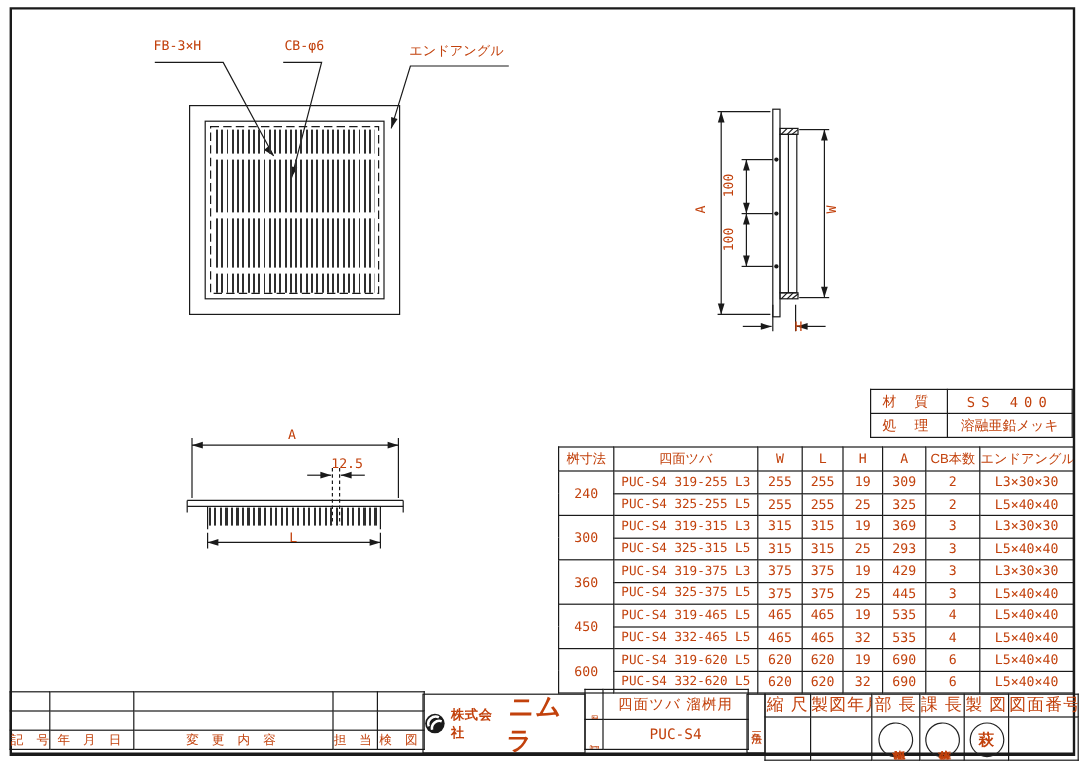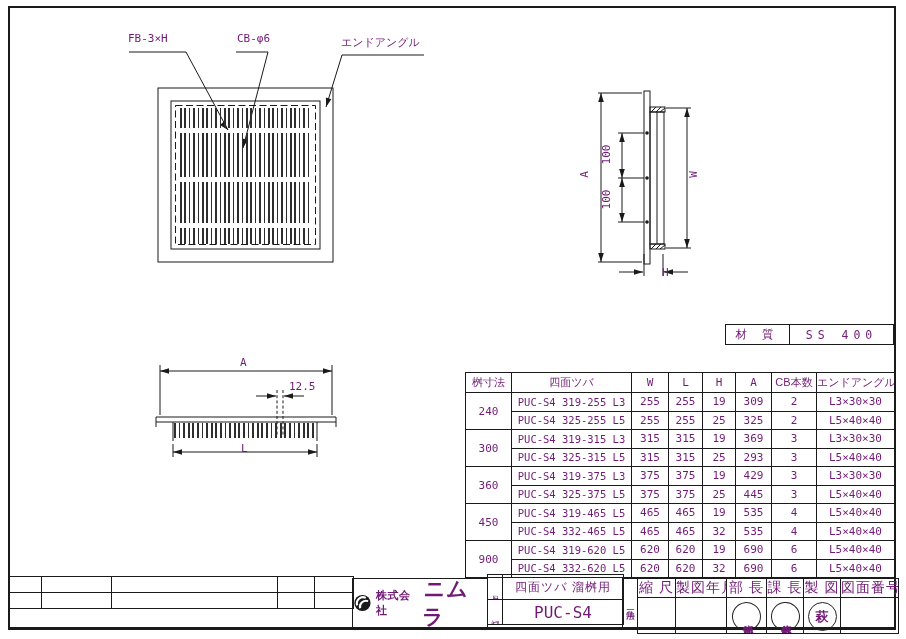--- a/index.html
+++ b/index.html
@@ -1,17 +1,17 @@
 <!DOCTYPE html>
 <html><head>
 <meta charset="utf-8">
 <style>
   html,body{margin:0;padding:0;background:#e8e8e8;}
   #stage{position:relative;width:906px;height:639px;background:#ffffff;overflow:hidden;
-         font-family:"Liberation Sans",sans-serif;color:#701a75;}
+         font-family:"Liberation Sans",sans-serif;color:#c2410c;}
   .abs{position:absolute;}
   .mono{font-family:"DejaVu Sans Mono",monospace;}
   
   #sheet-border{left:8px;top:6px;width:888px;height:624px;border:2px solid #1a1a1a;
                 border-bottom:3px solid #1a1a1a;box-sizing:border-box;}
   
   .bars{background:repeating-linear-gradient(90deg,#2e2e2e 0 1.6px,transparent 1.6px 4.4px);}
   .teeth{background:repeating-linear-gradient(90deg,#2e2e2e 0 1.8px,transparent 1.8px 4.6px);}
   
   .dim{font-size:11px;white-space:nowrap;}
@@ -150,32 +150,36 @@
 <div class="abs dim mono" style="left:237px;top:32px">CB-φ6</div>
 <div class="abs dim" style="left:341px;top:35px">エンドアングル</div>
 
 <div class="abs dim mono rot" style="left:581px;top:168px">A</div>
 <div class="abs dim mono rot" style="left:597px;top:148px">100</div>
 <div class="abs dim mono rot" style="left:597px;top:193px">100</div>
 <div class="abs dim mono rot" style="left:690px;top:168px">W</div>
 <div class="abs dim mono" style="left:662px;top:266px">H</div>
 
 <div class="abs dim mono" style="left:240px;top:356px">A</div>
-<div class="abs dim mono" style="left:289px;top:380px">12.5</div>
+<div class="abs dim mono" style="left:276px;top:380px">12.5</div>
 <div class="abs dim mono" style="left:241px;top:442px">L</div>
 
 <table class="abs" id="material-table" style="left:725px;top:324px;width:168px">
   <colgroup>
         <col style="width:64px">
         <col style="width:104px">
       </colgroup>
   <tbody>
         <tr>
     <td class="m-label">材 質</td>
     <td class="m-val1 mono">SS 400</td>
+  </tr>
+  <tr>
+    <td class="m-label">処 理</td>
+    <td>溶融亜鉛メッキ</td>
   </tr>
 </tbody>
     </table>
 
 
 <table class="abs" id="spec-table" style="left:465px;top:372px;width:429px">
   <colgroup>
     <col style="width:46px">
         <col style="width:120px">
         <col style="width:37px">
@@ -268,21 +272,21 @@
         <tr>
           <td class="mono code-cell">PUC-S4 332-465 L5</td>
           <td class="mono">465</td>
           <td class="mono">465</td>
           <td class="mono">32</td>
           <td class="mono">535</td>
           <td class="mono">4</td>
           <td class="mono">L5×40×40</td>
         </tr>
         <tr>
-          <td rowspan="2" class="mono">900</td>
+          <td rowspan="2" class="mono">600</td>
           <td class="mono code-cell">PUC-S4 319-620 L5</td>
           <td class="mono">620</td>
           <td class="mono">620</td>
           <td class="mono">19</td>
           <td class="mono">690</td>
           <td class="mono">6</td>
           <td class="mono">L5×40×40</td>
         </tr>
         <tr>
           <td class="mono code-cell">PUC-S4 332-620 L5</td>
@@ -312,20 +316,27 @@
           <td></td>
           <td></td>
         </tr>
   <tr>
           <td></td>
           <td></td>
           <td></td>
           <td></td>
           <td></td>
         </tr>
+  <tr>
+    <td class="rev-label">記 号</td>
+    <td class="rev-label">年  月  日</td>
+    <td class="rev-label">変 更 内 容</td>
+    <td class="rev-label">担 当</td>
+    <td class="rev-label">検 図</td>
+  </tr>
 </tbody>
     </table>
 
 <div class="abs" id="logo-box" style="left:352px;top:578px;width:136px;height:50px">
   <svg width="20" height="20" viewBox="-10 -10 20 20">
     <circle r="8.6" fill="#1a1a1a"></circle>
     <path d="M -5.5,2.5 A 6.5 6.5 0 0 1 3.5,-5.5" stroke="#fff" stroke-width="2.2" fill="none"></path>
     <path d="M -2.5,5.5 A 6.5 6.5 0 0 1 6,-2" stroke="#fff" stroke-width="2.2" fill="none"></path>
   </svg>
   <span id="logo-kabu">株式会社</span>
@@ -337,21 +348,21 @@
         <col style="width:15px">
         <col style="width:121px">
       </colgroup>
   <tbody>
         <tr>
     <td style="font-size:9px"><span class="vtext">品名</span></td>
     <td style="font-size:12px;letter-spacing:1px">四面ツバ 溜桝用</td>
   </tr>
   <tr>
     <td style="font-size:9px"><span class="vtext">記号</span></td>
-    <td class="mono" style="font-size:16px">PUC-S4</td>
+    <td class="mono" style="font-size:12px">PUC-S4</td>
   </tr>
 </tbody>
     </table>
 
 <div class="abs" style="left:622px;top:578px;width:16px;height:50px;border:1px solid #1a1a1a;box-sizing:border-box;display:flex;align-items:center;justify-content:center">
   <span class="vtext" style="font-size:9px">三角法</span>
 </div>
 
 <table class="abs" id="title-right" style="left:637px;top:578px;width:261px">
   <colgroup>

